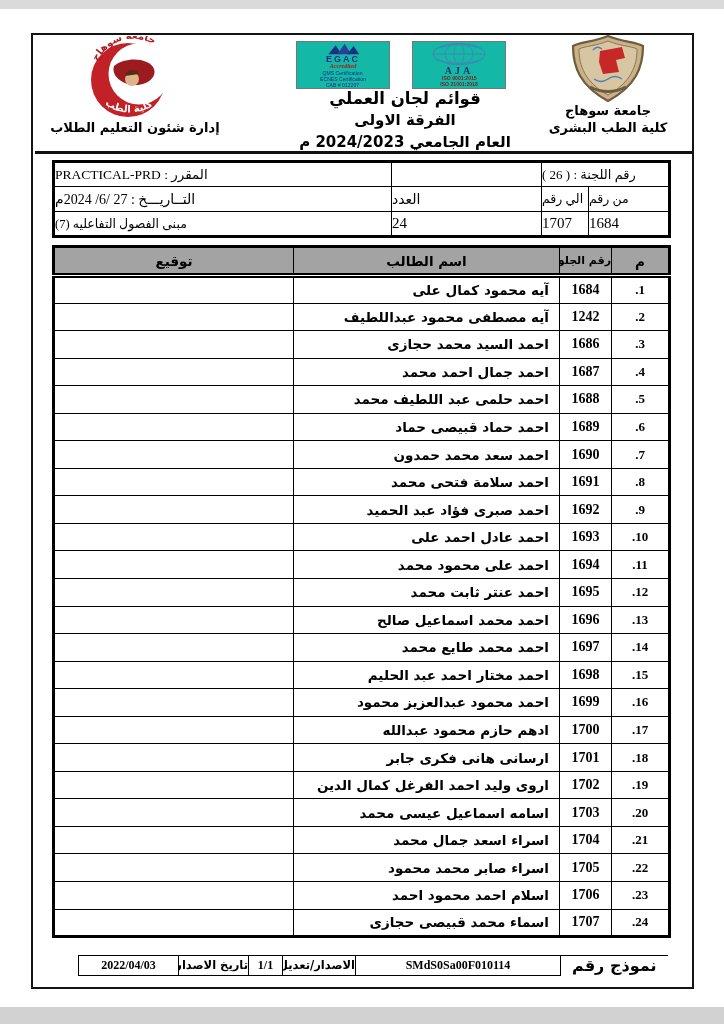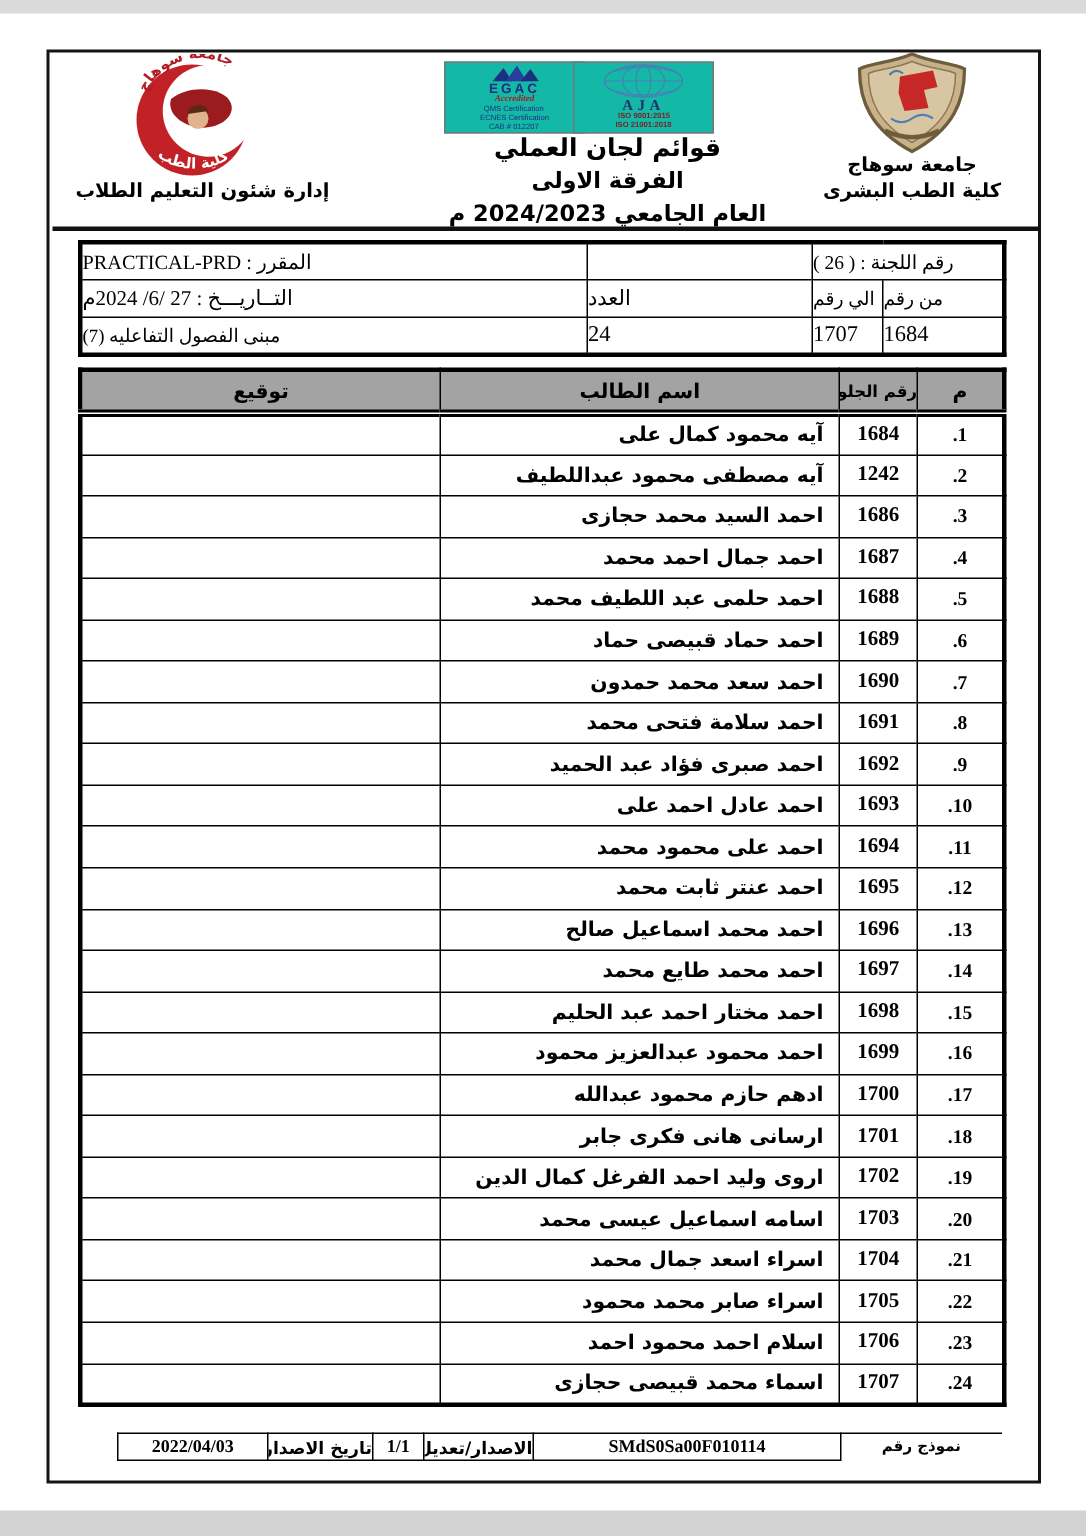--- a/index.html
+++ b/index.html
@@ -11,21 +11,21 @@
   .strip-bottom { left:0; top:1007px; width:724px; height:17px; background:#d2d2d2; }
   .frame { left:31px; top:33px; width:663px; height:956px; border:2px solid #141414; }
 
   
   .crescent-logo { left:66px; top:36px; width:134px; height:84px; }
   .dept-label { left:40px; top:120px; width:190px; text-align:center;
                 font-weight:bold; font-size:13px; font-family:"DejaVu Sans",sans-serif; }
   .cert-box { top:41px; width:94px; height:48px; border:1px solid #777; background:#14b8a6;
               display:flex; flex-direction:column; align-items:center; justify-content:flex-start; overflow:hidden; }
   .egac-box { left:296px; }
-  .aja-box  { left:382px; }
+  .aja-box  { left:412px; }
   .egac-name { font-family:"Liberation Sans",sans-serif; font-weight:bold; font-size:9px; letter-spacing:2px; color:#1d3080; line-height:8px;}
   .egac-accredited { font-family:"Liberation Serif",serif; font-weight:bold; font-style:italic; font-size:6px; color:#a32020; line-height:7px;}
   .tiny-line { font-family:"Liberation Sans",sans-serif; font-size:6px; line-height:6px; color:#1d3080; transform:scale(.85); white-space:nowrap; }
   .aja-name { font-family:"Liberation Serif",serif; font-weight:bold; font-size:10px; letter-spacing:3px; color:#22306b; line-height:9px; }
   .tiny-line.maroon { color:#7a1f1f; font-weight:bold; }
 
   .titles { left:225px; top:88px; width:360px; text-align:center; direction:rtl;
             font-family:"DejaVu Sans",sans-serif; font-weight:bold; }
   .title-1 { font-size:16.5px; line-height:22px; }
   .title-2 { font-size:15px;   line-height:21px; }
@@ -65,21 +65,21 @@
   td.c-name   { text-align:right; padding-right:10px; font-weight:bold; font-size:13.5px;
                 font-family:"DejaVu Sans",sans-serif; }
   td.c-sign   { background:#fff; }
 
   .footer-table { left:78px; top:955px; }
   .footer-table table { width:589px; }
   .footer-table td { height:18px; text-align:center; vertical-align:middle; font-weight:bold;
                      font-size:12px; font-family:"Liberation Serif","DejaVu Sans",serif;margin-left:24px; }
   .footer-table td.ar { font-family:"DejaVu Sans",sans-serif; font-size:11.5px; }
   td.form-label-cell { border-left:1px solid #000; border-right:none; border-bottom:none; border-top:1px solid #000;
-                       font-family:"DejaVu Sans",sans-serif; font-size:10px; }
+                       font-family:"DejaVu Sans",sans-serif; font-size:16px; }
 </style>
 </head>
 <body>
 
 <div id="page">
   <div class="abs strip-top"></div>
   <div class="abs strip-bottom"></div>
   <div class="abs frame"></div>
 
   <svg class="abs crescent-logo" viewBox="0 0 134 84">

